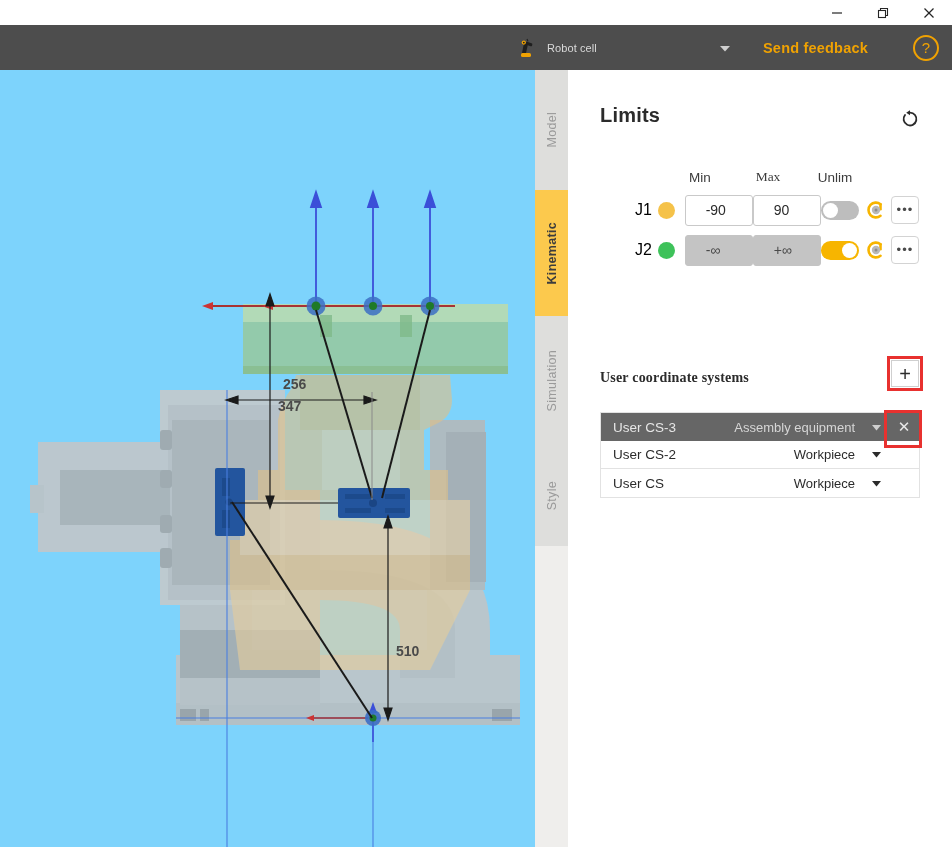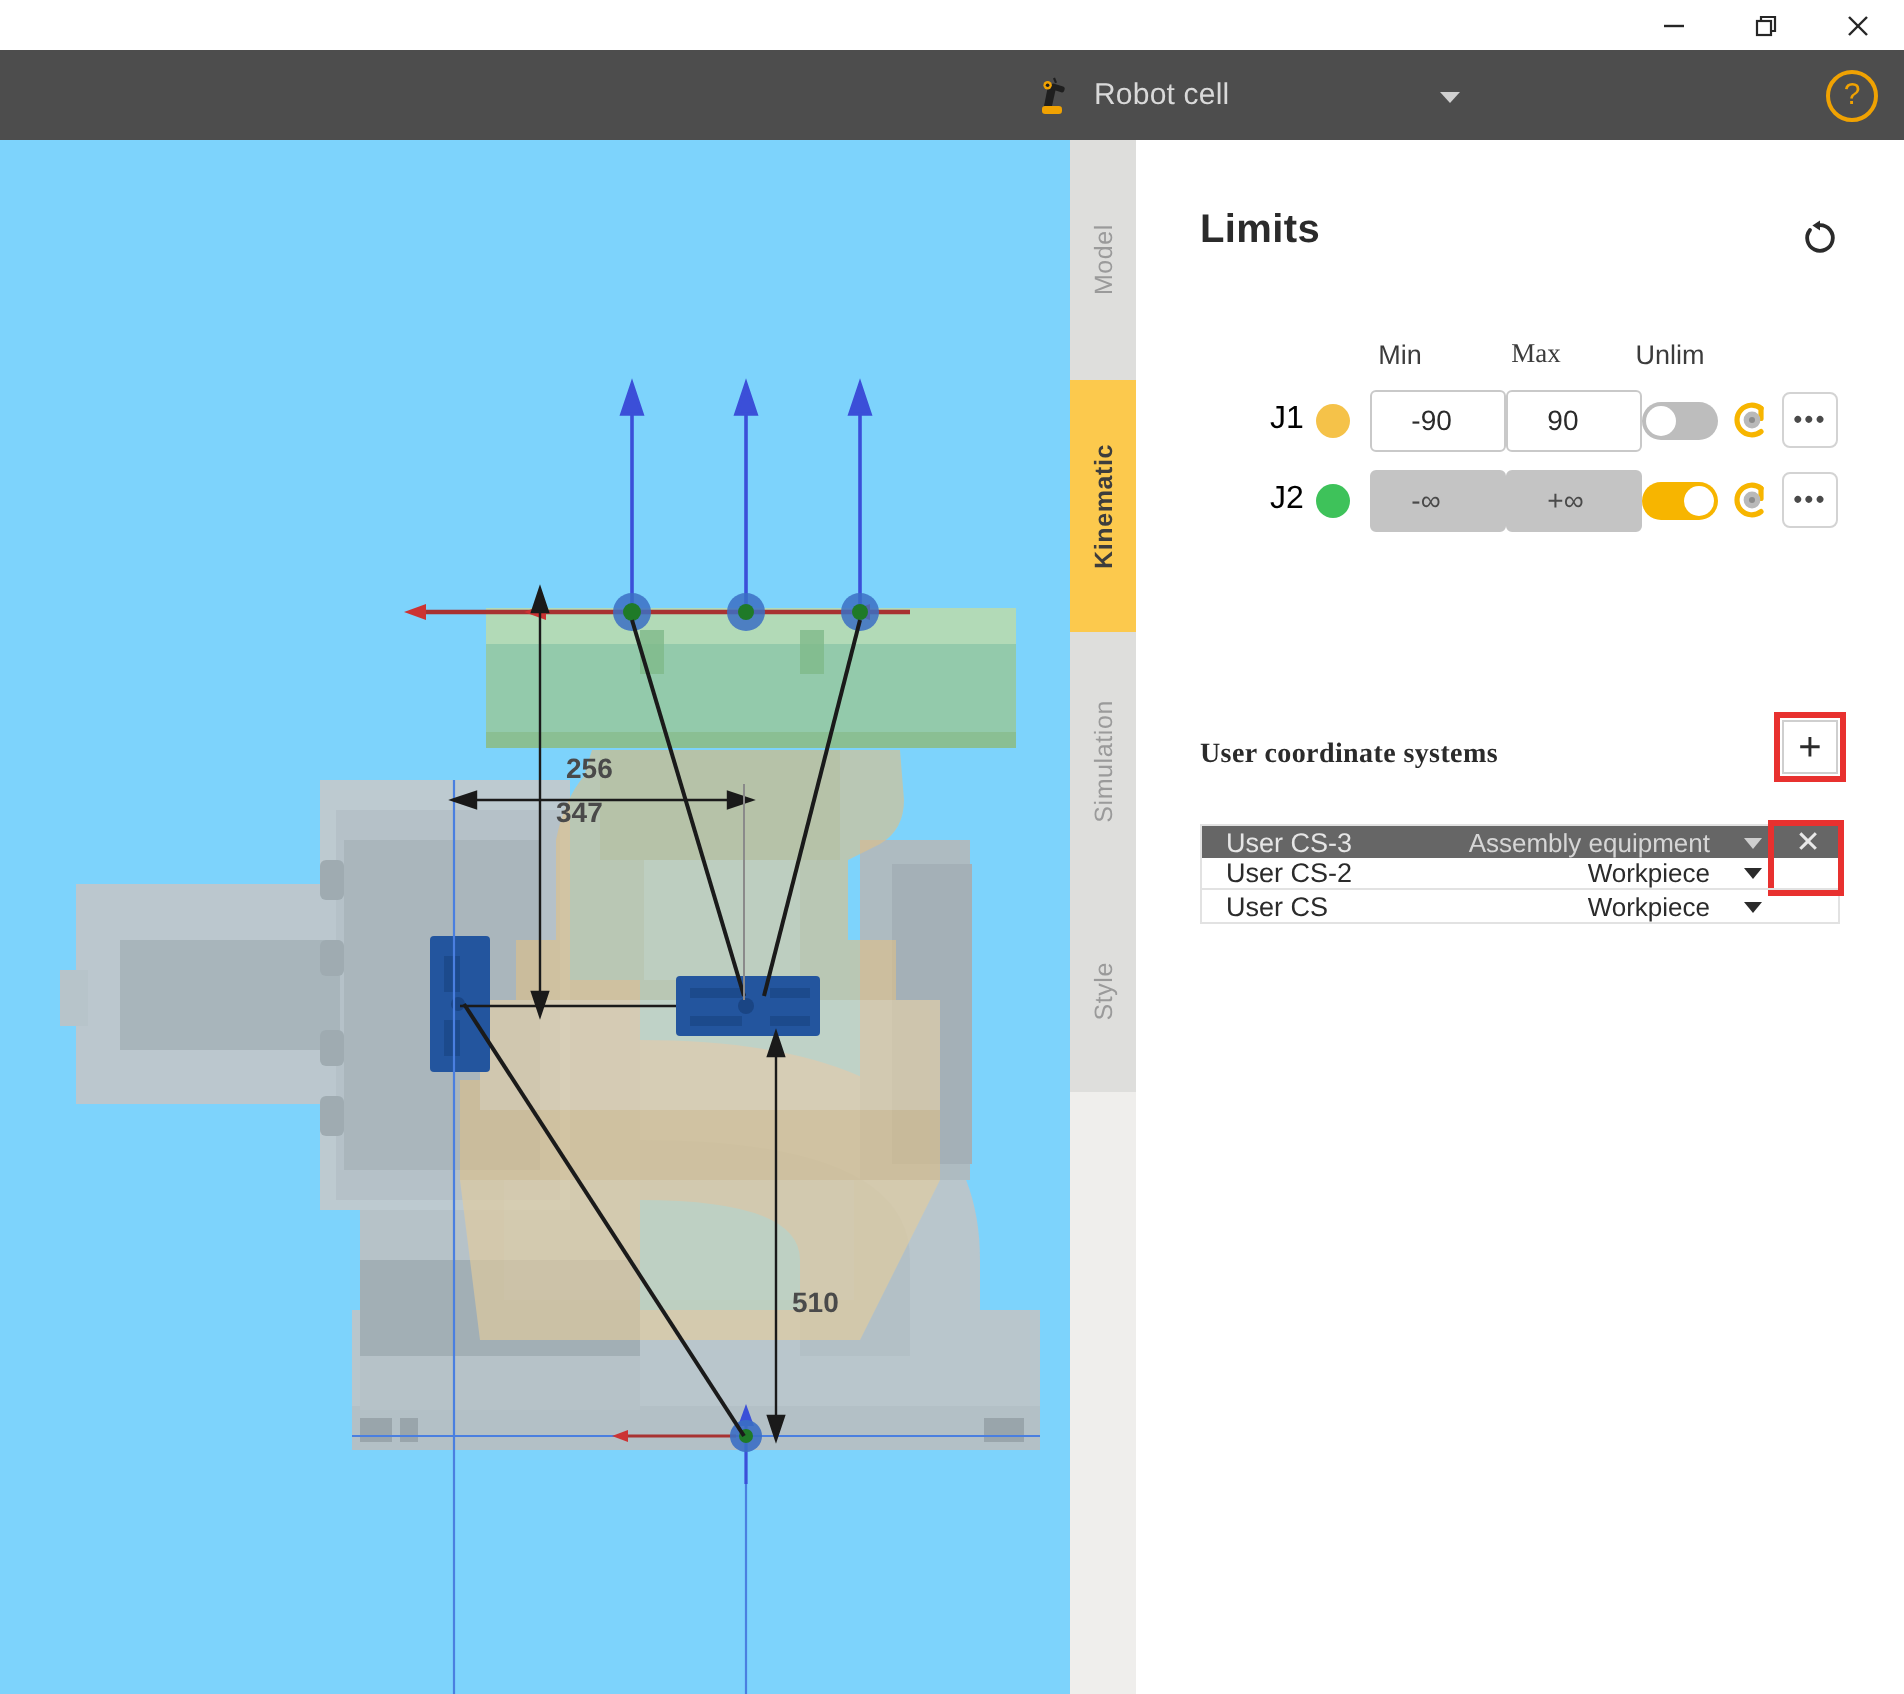--- a/index.html
+++ b/index.html
@@ -25,21 +25,21 @@
   
   .header {
     position: absolute; left: 0; top: 25px; width: 952px; height: 45px;
     background: #4d4d4d; display: flex; align-items: center;
   }
   .cell-select {
     position: absolute; left: 515px; top: 0; width: 225px; height: 45px;
     display: flex; align-items: center; cursor: pointer;
   }
   .robot-icon { width: 22px; height: 22px; margin-right: 10px; flex: 0 0 auto; }
-  .cell-name { color: #d9d9d9; font-size: 15px; letter-spacing: .1px; }
+  .cell-name { color: #d9d9d9; font-size: 11px; letter-spacing: .1px; }
   .cell-caret { position: absolute; right: 8px; top: 50%; transform: translateY(-50%); }
   .feedback {
     position: absolute; left: 763px; top: 0; height: 45px; display: flex; align-items: center;
     color: #f0a202; font-size: 14.5px; font-weight: bold; cursor: pointer; letter-spacing: .2px;
   }
   .help-icon {
     position: absolute; left: 913px; top: 50%; transform: translateY(-50%);
     width: 26px; height: 26px; border: 2px solid #f0a202; border-radius: 50%;
     color: #f0a202; font-size: 15px; display: flex; align-items: center; justify-content: center;
     cursor: pointer; font-weight: normal;
@@ -140,21 +140,21 @@
   .hl-add {
     position: absolute; left: 319px; top: 286px; width: 36px; height: 35px;
     border: 3px solid #e8312f; pointer-events: none;
   }
 
   .ucs-list {
     position: absolute; left: 32px; top: 342px; width: 320px;
     border: 1px solid #e2e2e2; background: #fff;
   }
   .ucs-row {
-    display: flex; align-items: center; height: 16px; cursor: pointer;
+    display: flex; align-items: center; height: 28px; cursor: pointer;
     border-bottom: 1px solid #e2e2e2; position: relative;
   }
   .ucs-row:last-child { border-bottom: none; }
   .ucs-row.selected { background: #666666; border-bottom: none; }
   .ucs-name {
     flex: 1; padding-left: 12px; font-size: 13.5px; color: #2b2b2b;
   }
   .ucs-row.selected .ucs-name { color: #e6e6e6; }
   .ucs-type {
     font-size: 13px; color: #2b2b2b; padding-right: 8px; text-align: right;
@@ -205,20 +205,21 @@
         <circle cx="8.8" cy="5.6" r="2.1" fill="#f0a202"></circle>
         <circle cx="8.8" cy="5.6" r="0.9" fill="#1f1f1f"></circle>
         <line x1="12" y1="2" x2="13" y2="4.4" stroke="#1f1f1f" stroke-width="1.1"></line>
       </svg>
       <span class="cell-name">Robot cell</span>
       <svg class="cell-caret" width="14" height="14" viewBox="0 0 14 14">
         <polygon points="2,5 12,5 7,10.5" fill="#cfcfcf"></polygon>
       </svg>
     </div>
 
+    <div class="feedback">Send feedback</div>
 
     <div class="help-icon">?</div>
   </div>
 
   <div class="viewport">
     <svg width="535" height="777" viewBox="0 0 535 777">
 
       <g opacity="0.85">
 
         <path d="M176,585 L520,585 L520,645 Q520,655 510,655 L176,655 Z" fill="#c4c4c4"></path>

